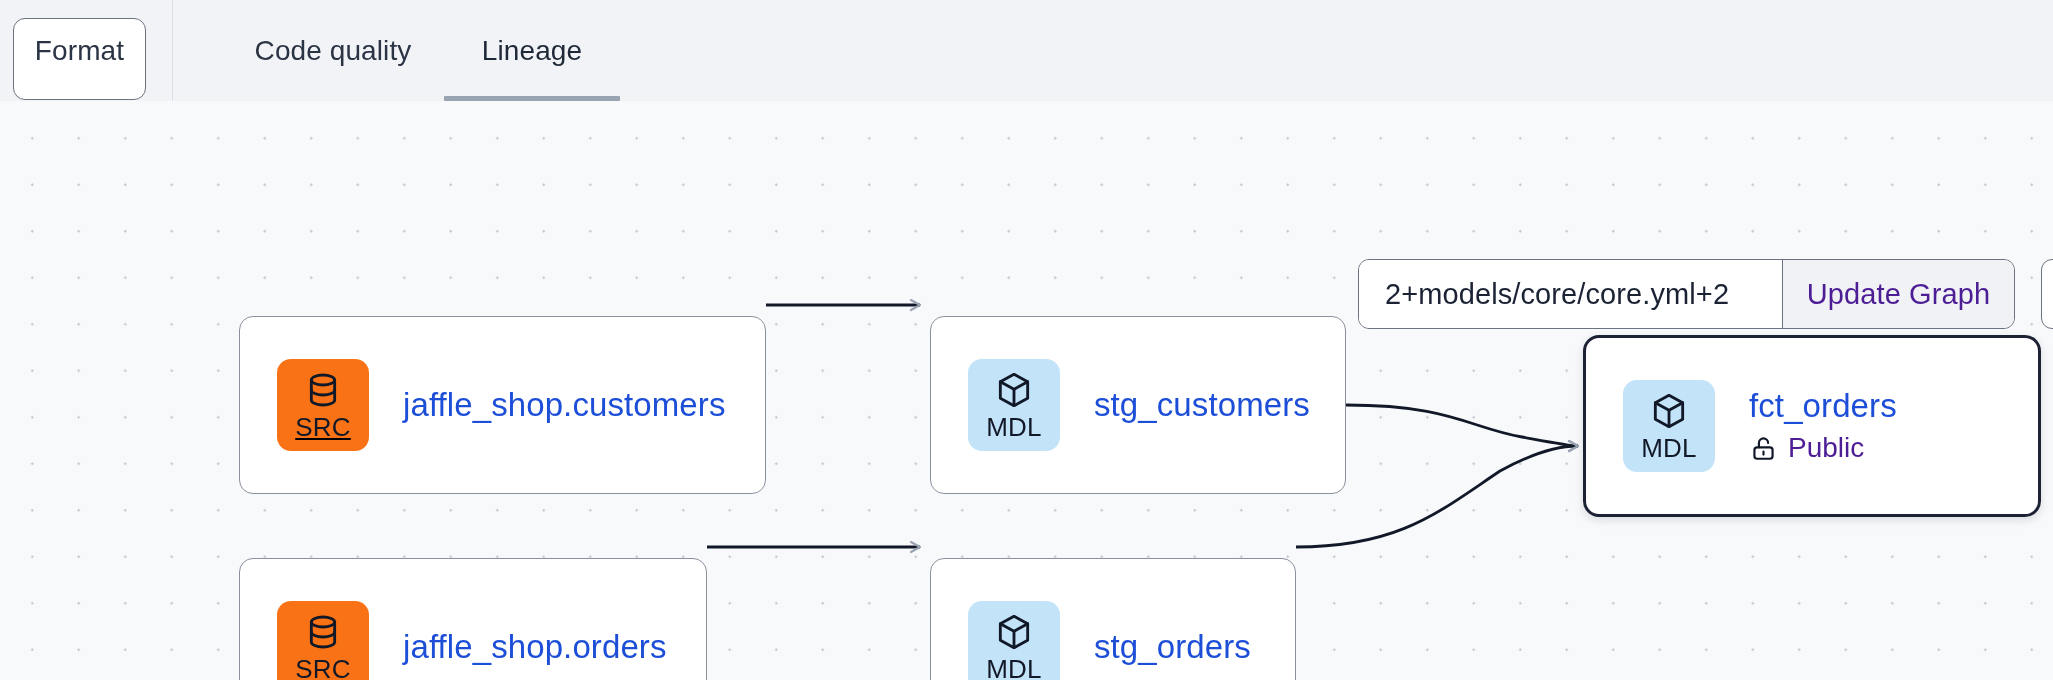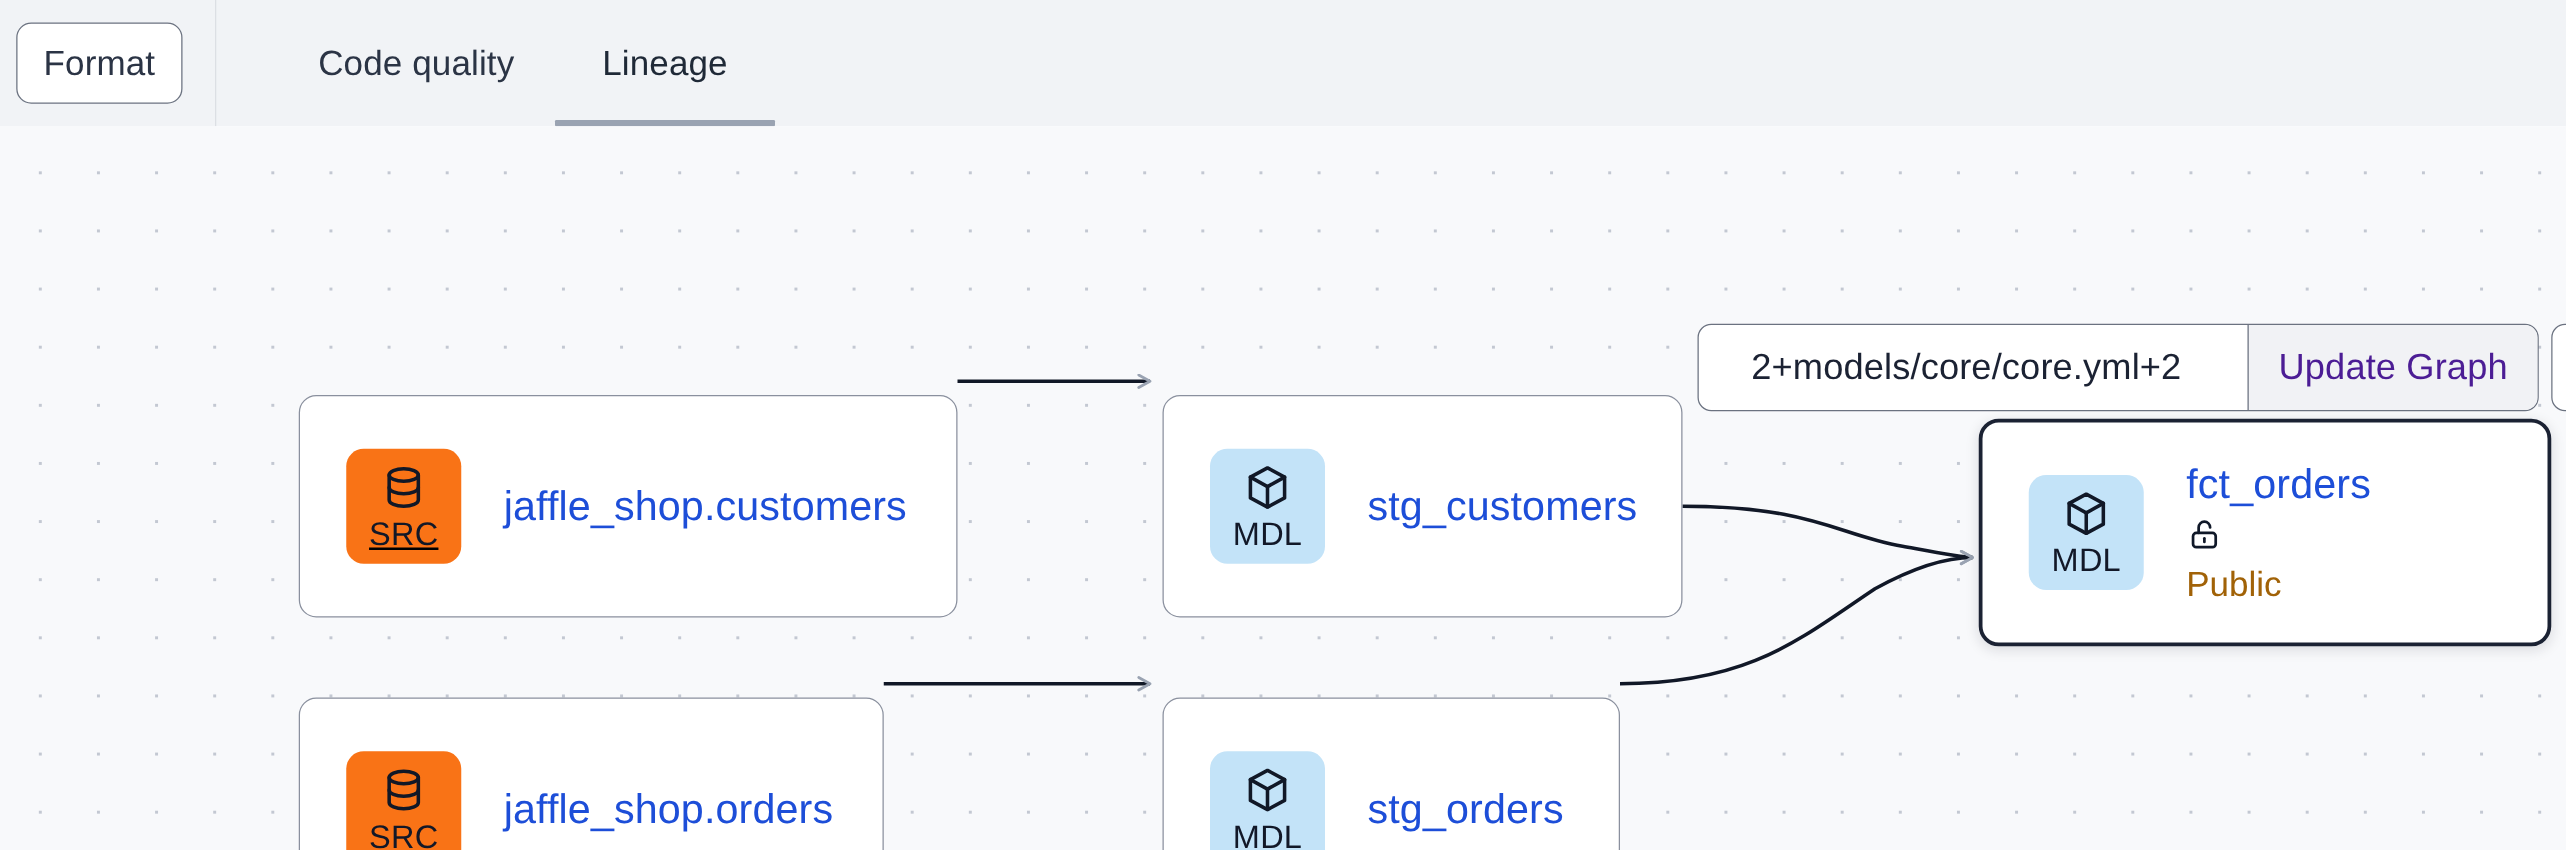--- a/index.html
+++ b/index.html
@@ -42,21 +42,21 @@
     top: 0;
     width: 1px;
     height: 101px;
     background: #dcdfe4;
   }
   .format-button {
     position: absolute;
     left: 13px;
     top: 18px;
     width: 133px;
-    height: 65px;
+    height: 82px;
     background: #ffffff;
     border: 1.5px solid #6b7280;
     border-radius: 12px;
     color: #2b3445;
     font-size: 28px;
     line-height: 63px;
     text-align: center;
     letter-spacing: 0.1px;
     cursor: pointer;
     box-sizing: border-box;
@@ -163,44 +163,43 @@
   }
   .node-title {
     font-size: 33px;
     color: #1d4ed8;
     line-height: 1.15;
     letter-spacing: 0.1px;
     white-space: nowrap;
   }
   .node-sub {
     display: flex;
+    align-items: center;
     gap: 10px;
     margin-top: 7px;
     font-size: 28px;
-    color: #a16207;
+    color: #4c1d95;
     line-height: 1.15;
     white-space: nowrap;
-    flex-direction: column;
   }
   .node-sub svg { display: block; flex: 0 0 auto; }
 
   
   .graph-toolbar {
     position: absolute;
     left: 1358px;
     top: 158px;
     height: 70px;
     display: flex;
     align-items: stretch;
     border: 1.6px solid #6b7280;
     border-radius: 11px;
     background: #ffffff;
     box-sizing: border-box;
     overflow: hidden;
-    padding-left: 16px;
   }
   .selector-input {
     width: 423px;
     border: none;
     outline: none;
     background: #ffffff;
     font-family: "Liberation Sans", sans-serif;
     font-size: 29px;
     color: #1b2233;
     padding: 0 0 0 26px;

